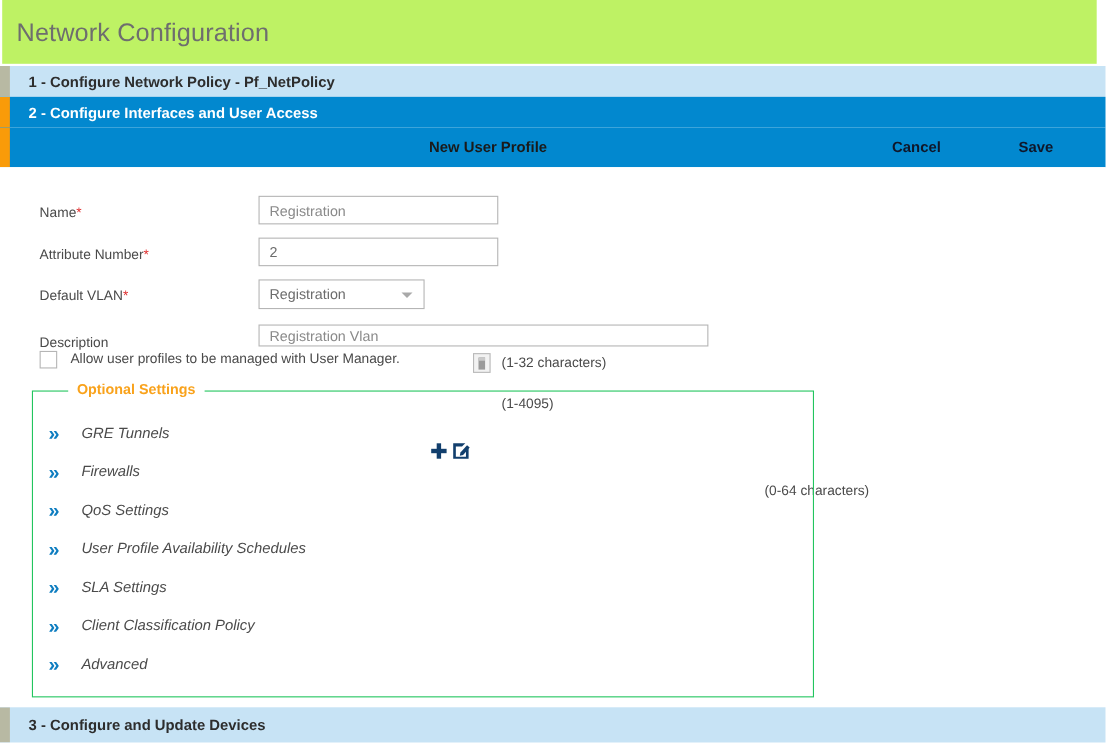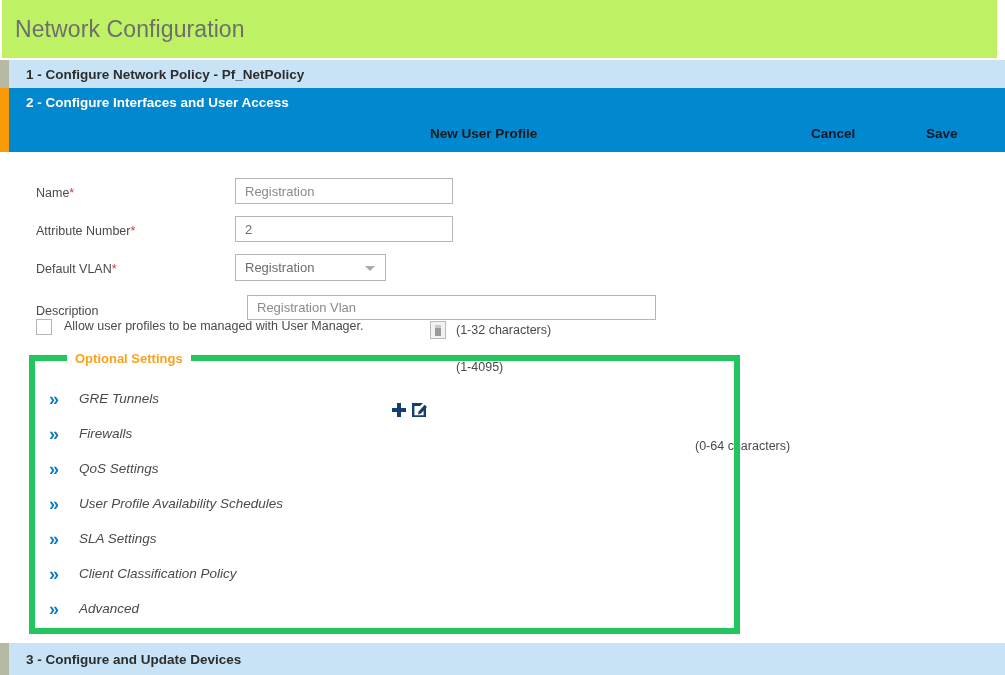--- a/index.html
+++ b/index.html
@@ -94,21 +94,20 @@
   }
   .action-bar .step-accent { background: #f99b09; }
   .form-title {
     position: absolute;
     left: 390px;
     top: 10px;
     font-size: 13.5px;
     font-weight: bold;
     color: #1a1a1a;
     white-space: nowrap;
-    margin-left: 40px;
   }
   .action-link {
     position: absolute;
     top: 10px;
     font-size: 13.5px;
     font-weight: bold;
     color: #0f172a;
     white-space: nowrap;
     cursor: pointer;
     background: none;
@@ -225,21 +224,21 @@
     position: absolute;
     left: 411px; top: 249px;
     width: 18px; height: 18px;
     cursor: pointer;
   }
 
   
   #row-desc { top: 130px; }
   #row-desc .field-label { top: 22px; }
   #desc-input {
-    left: 247px; top: 13px; width: 409px; height: 25px;
+    left: 235px; top: 13px; width: 409px; height: 20px;
   }
   #desc-helper { left: 648px; top: 287px; margin-left: 47px; }
 
   
   #row-check { top: 163px; }
   .checkbox-box {
     position: absolute;
     left: 36px; top: 4px;
     width: 16px; height: 16px;
     box-sizing: border-box;
@@ -256,21 +255,21 @@
   }
 
   
   .fieldset {
     position: absolute;
     left: 29px;
     top: 203px;
     width: 711px;
     height: 279px;
     box-sizing: border-box;
-    border: 6px solid #22c55e;
+    border: 1px solid #22c55e;
   }
   .fieldset-legend {
     position: absolute;
     left: 32px;
     top: -10px;
     background: #ffffff;
     padding: 0 8px;
     font-size: 13px;
     font-weight: bold;
     color: #f9a21b;

